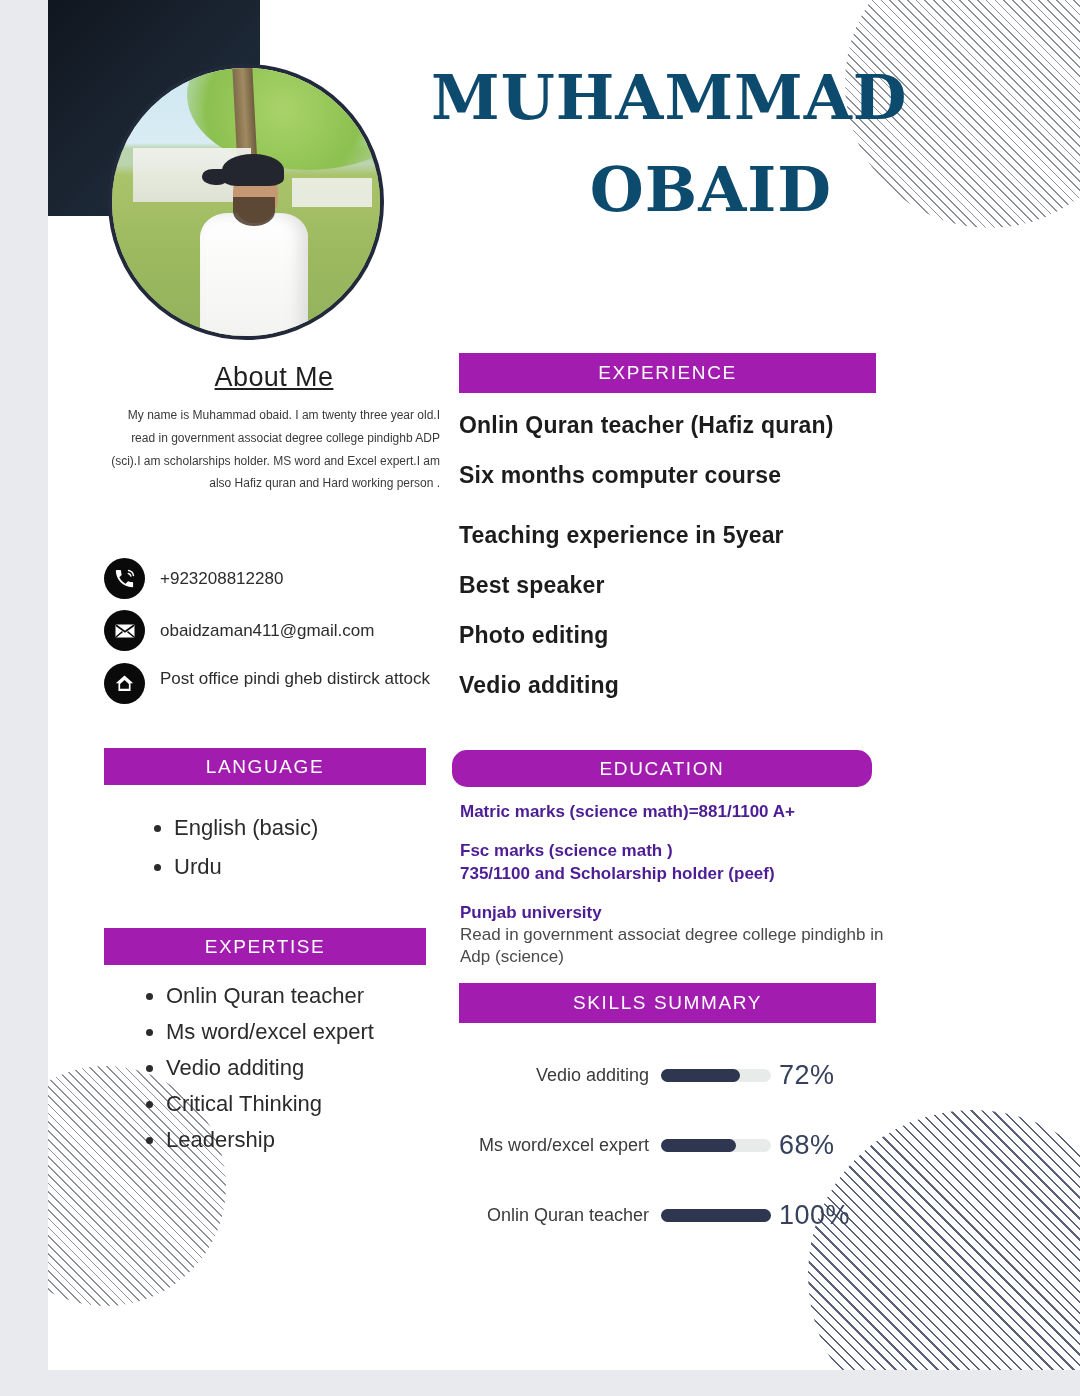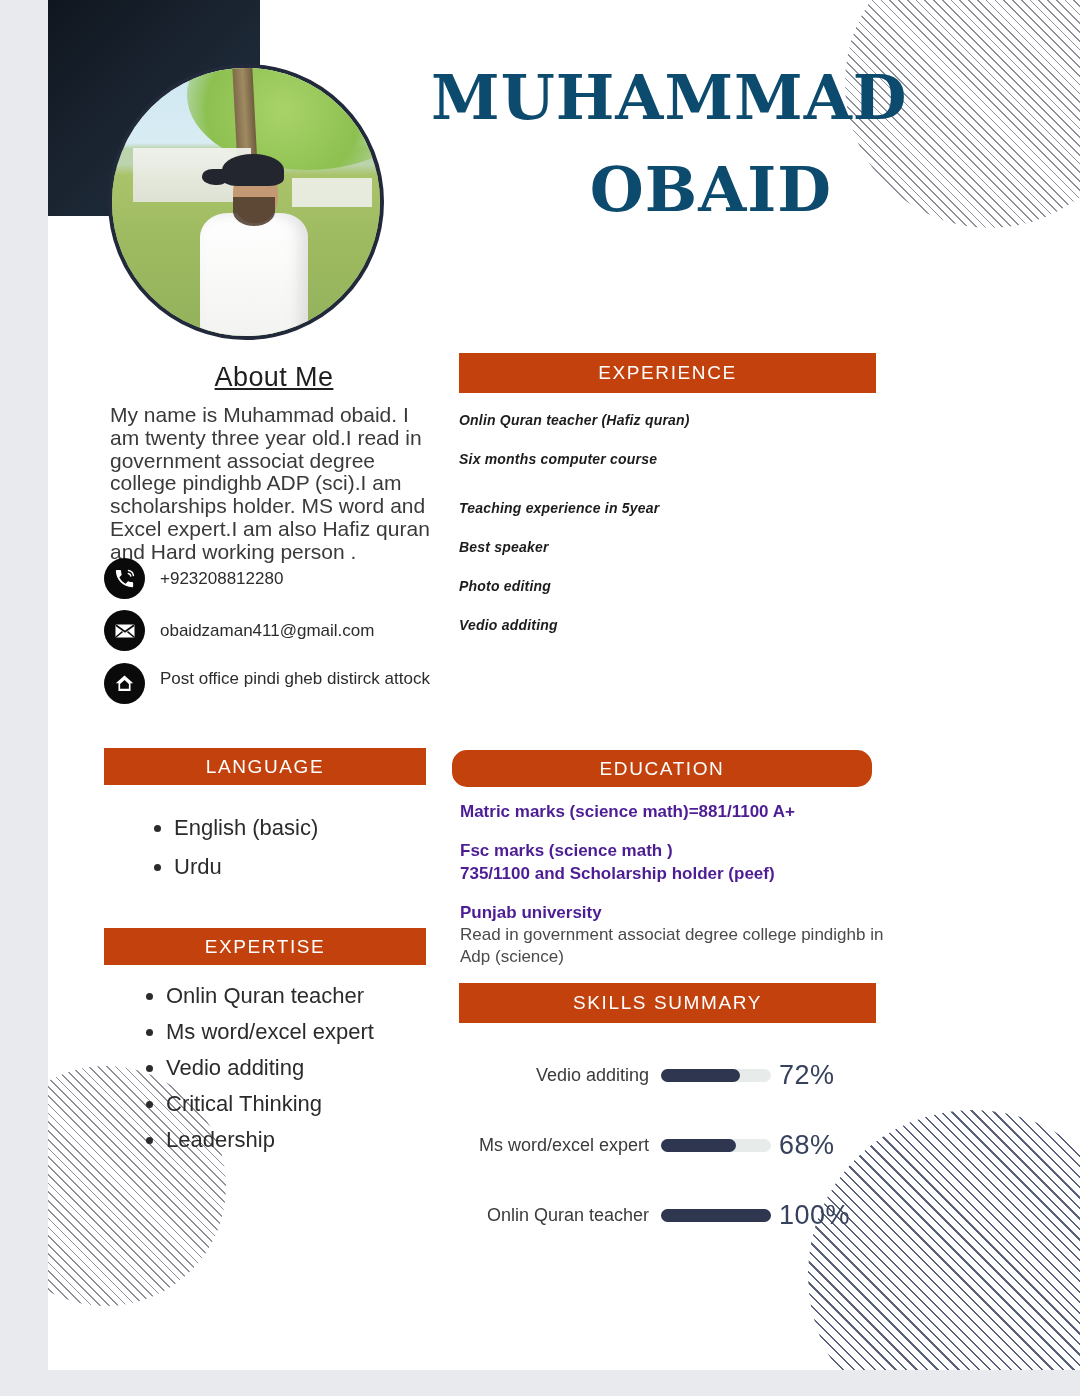--- a/index.html
+++ b/index.html
@@ -173,21 +173,21 @@
     font-size: 62px;
     line-height: 1.48;
     color: #0c4a6e;
     letter-spacing: 1px;
   }
   #name-line2 { display: block; text-align: center; }
 
   
   .bar {
     position: absolute;
-    background: #c2410c;
+    background: #a21caf;
     color: #ffffff;
     text-align: center;
     letter-spacing: 1.6px;
     font-size: 19px;
     display: flex;
     align-items: center;
     justify-content: center;
   }
 
   
@@ -200,22 +200,22 @@
     font-size: 27px;
     color: #1f1f1f;
     letter-spacing: .4px;
     text-decoration: underline;
   }
   #about-text {
     position: absolute;
     left: 62px;
     top: 404px;
     width: 330px;
-    text-align: left;
-    font-size: 21px;
+    text-align: right;
+    font-size: 12px;
     line-height: 22.8px;
     color: #3a3a3a;
   }
 
   .contact-row {
     position: absolute;
     left: 56px;
     width: 350px;
     display: flex;
     align-items: flex-start;
@@ -274,26 +274,25 @@
 
   
   #bar-experience { left: 411px; top: 353px; width: 417px; height: 40px; }
   #experience-list {
     position: absolute;
     left: 411px;
     top: 412px;
     width: 440px;
   }
   #experience-list .exp-item {
-    font-size: 14px;
+    font-size: 23px;
     font-weight: bold;
     color: #1c1c1c;
     margin-bottom: 23px;
     letter-spacing: .2px;
-    font-style: italic;
   }
   #experience-list .exp-item.gap { margin-top: 33px; }
 
   #bar-education { left: 404px; top: 750px; width: 420px; height: 37px; border-radius: 15px; }
   #education-list {
     position: absolute;
     left: 412px;
     top: 800px;
     width: 440px;
   }

